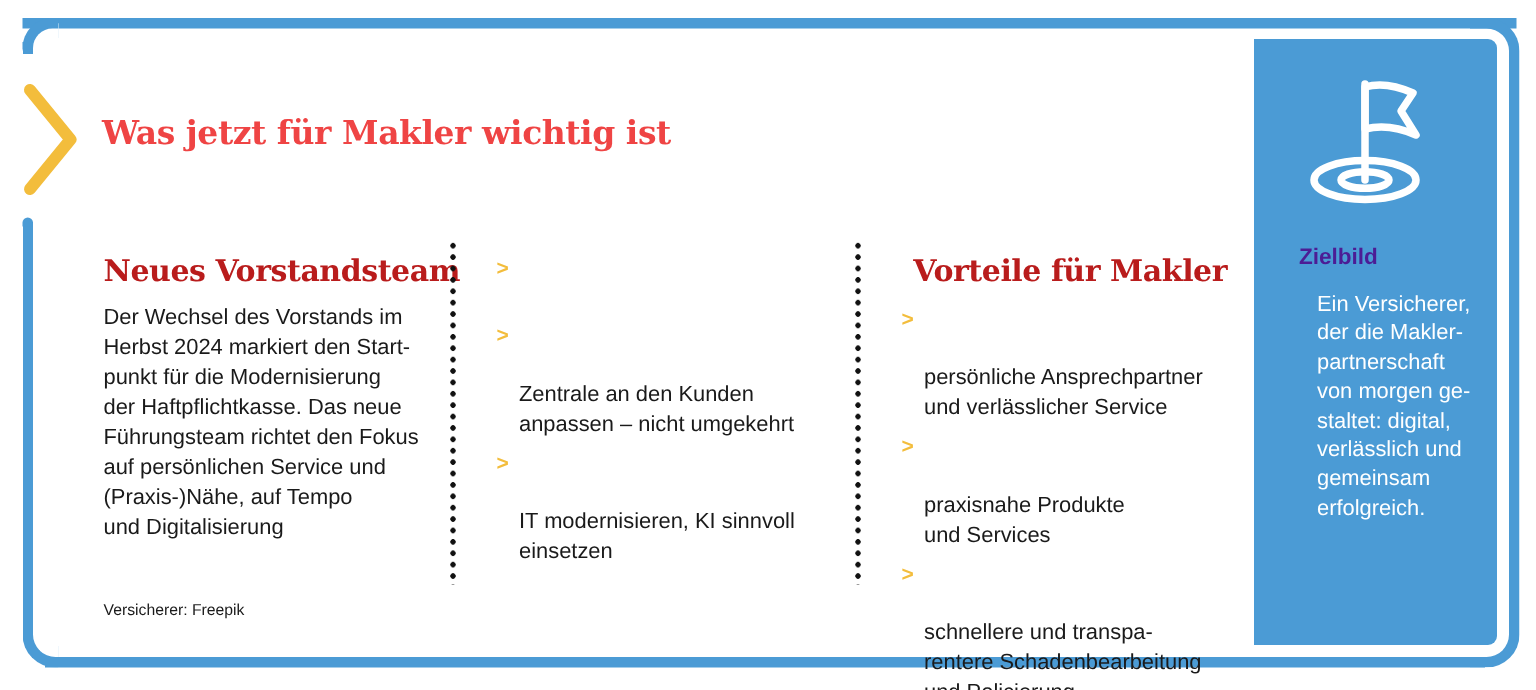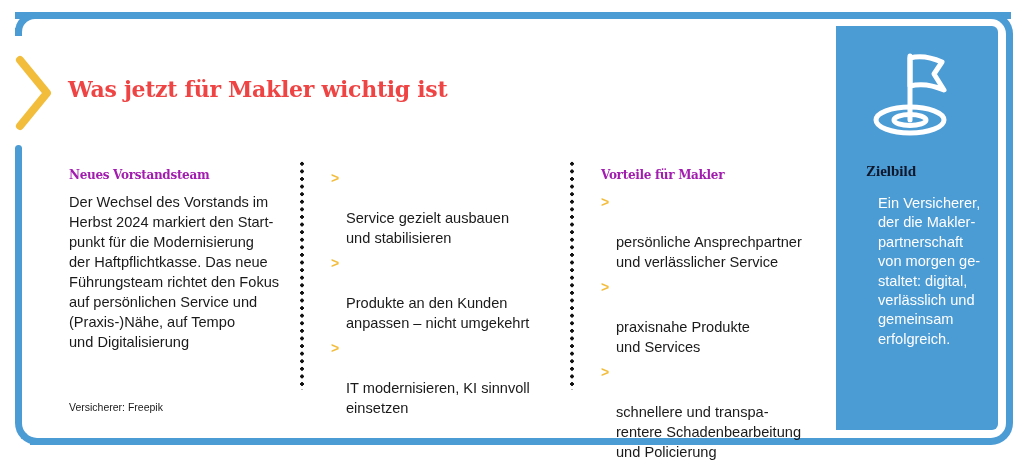--- a/index.html
+++ b/index.html
@@ -48,22 +48,23 @@
       font-family: "DejaVu Serif", serif; font-weight: bold;
       font-size: 22px; color: #ef4444; letter-spacing: -0.3px; margin: 0;
     }
 
     .col { position: absolute; top: 168px; }
     .col-1 { left: 69px; width: 220px; }
     .col-2 { left: 331px; width: 230px; }
     .col-3 { left: 601px; width: 225px; }
     .col-heading {
       font-family: "DejaVu Serif", serif; font-weight: bold;
-      font-size: 12px; color: #a21caf; margin: 0 0 10px 0; letter-spacing: -0.3px;
+      font-size: 20px; color: #b91c1c; margin: 0 0 10px 0; letter-spacing: -0.3px;
       white-space: nowrap;
+      text-align: center;
     }
     .col-body {
       font-family: "Liberation Sans", sans-serif; font-size: 14.6px;
       line-height: 20px; color: #1a1a1a; margin: 0; white-space: pre-line;
     }
     .bullet-list { list-style: none; margin: 0; padding: 0; }
     .bullet-item {
       position: relative; padding-left: 15px; margin-bottom: 5px;
       font-family: "Liberation Sans", sans-serif; font-size: 14.6px;
       line-height: 20px; color: #1a1a1a; white-space: pre-line;
@@ -85,21 +86,21 @@
       font-family: "Liberation Sans", sans-serif; font-size: 10.5px; color: #1a1a1a;
     }
 
     .panel {
       position: absolute; left: 836px; top: 26px; width: 162px; height: 404px;
       background: #4b9bd5; border-radius: 0 6px 6px 0;
     }
     .flag-icon { position: absolute; left: 30px; top: 22px; width: 100px; height: 90px; }
     .panel-heading {
       position: absolute; left: 30px; top: 137px; margin: 0;
-      font-family: Liberation Serif, serif; font-weight: bold; font-size: 15px; color: #0f172a;
+      font-family: Liberation Sans, sans-serif; font-weight: bold; font-size: 15px; color: #4c1d95;
     }
     .panel-body {
       position: absolute; left: 42px; top: 168px; width: 130px; margin: 0;
       font-family: "Liberation Sans", sans-serif; font-size: 14.6px; line-height: 19.4px;
       color: #ffffff; white-space: pre-line;
     }
   </style>
 </head>
 <body>
 
@@ -127,26 +128,24 @@
 (Praxis-)Nähe, auf Tempo
 und Digitalisierung</p>
 </section>
 
 <div class="divider divider-1"></div>
 
 <section class="col col-2">
   <ul class="bullet-list">
     <li class="bullet-item">
       <span class="bullet-mark">&gt;</span>
-      <span>Service gezielt ausbauen
-und stabilisieren</span>
     </li>
     <li class="bullet-item">
       <span class="bullet-mark">&gt;</span>
-      <span>Produkte an den Kunden
+      <span>Zentrale an den Kunden
 anpassen – nicht umgekehrt</span>
     </li>
     <li class="bullet-item">
       <span class="bullet-mark">&gt;</span>
       <span>IT modernisieren, KI sinnvoll
 einsetzen</span>
     </li>
   </ul>
 </section>
 

